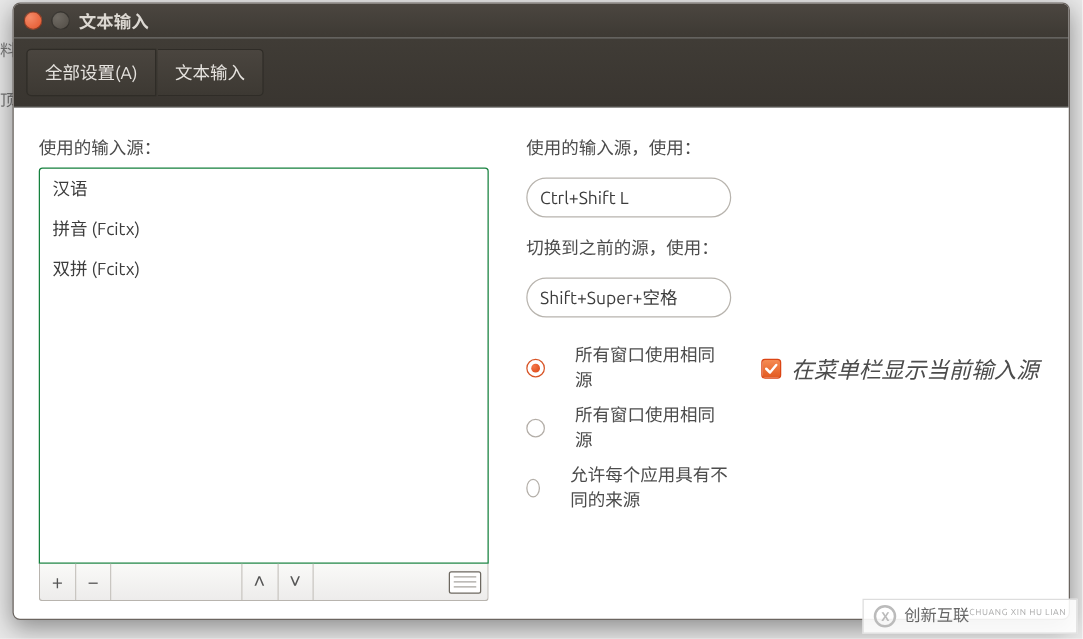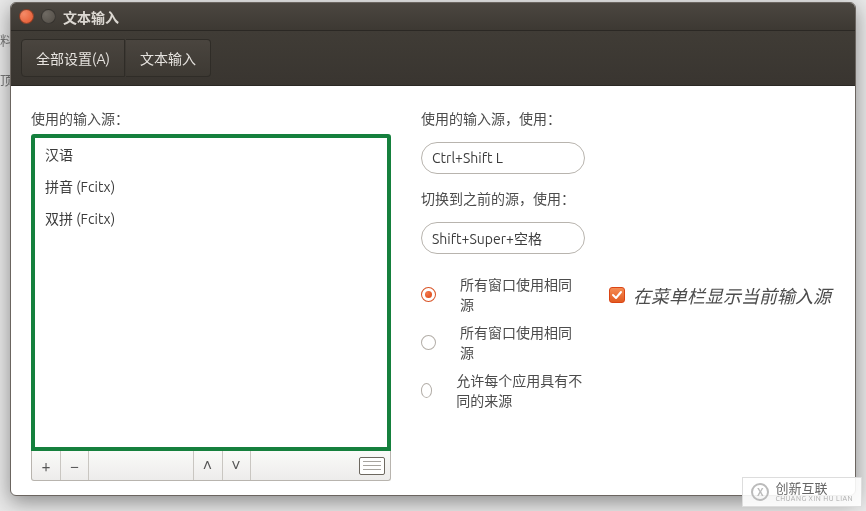--- a/index.html
+++ b/index.html
@@ -69,21 +69,21 @@
     height: calc(100% - 28px - 55px);
     flex-direction: row;
   }
   .columns { display: flex; gap: 30px; flex: 1; min-height: 0; }
   .col-left { flex: 0 0 360px; display: flex; flex-direction: column; }
   .col-right { flex: 1; display: flex; flex-direction: column; gap: 8px; }
   .label { color: #4c4c4c; margin-bottom: 6px; font-size: 14px; }
   .listbox {
     flex: 1;
     background: #ffffff;
-    border: 4px solid #15803d;
+    border: 1px solid #15803d;
     border-radius: 3px 3px 0 0;
     overflow: auto;
   }
   .listbox .item {
     padding: 6px 10px;
     color: #3c3c3c;
     cursor: pointer;
     font-size: 14px;
   }
   .list-toolbar {
@@ -243,17 +243,17 @@
             <path d="M2 6 L5 9 L10 3" stroke="#fff" stroke-width="2" fill="none" stroke-linecap="round" stroke-linejoin="round"></path>
           </svg>
       </span>
       <span>在菜单栏显示当前输入源</span>
     </div>
   </div>
 </div>
 
 <div class="watermark">
   <span class="logo">X</span>
-  <span style="display:flex;flex-direction:column;line-height:1">
+  <span style="display:flex;flex-direction:row;line-height:1">
     <span style="font-size:13px;color:#666">创新互联</span>
     <span style="font-size:7px;letter-spacing:0.5px;color:#aaa">CHUANG XIN HU LIAN</span>
   </span>
 </div>
 
 </body></html>

